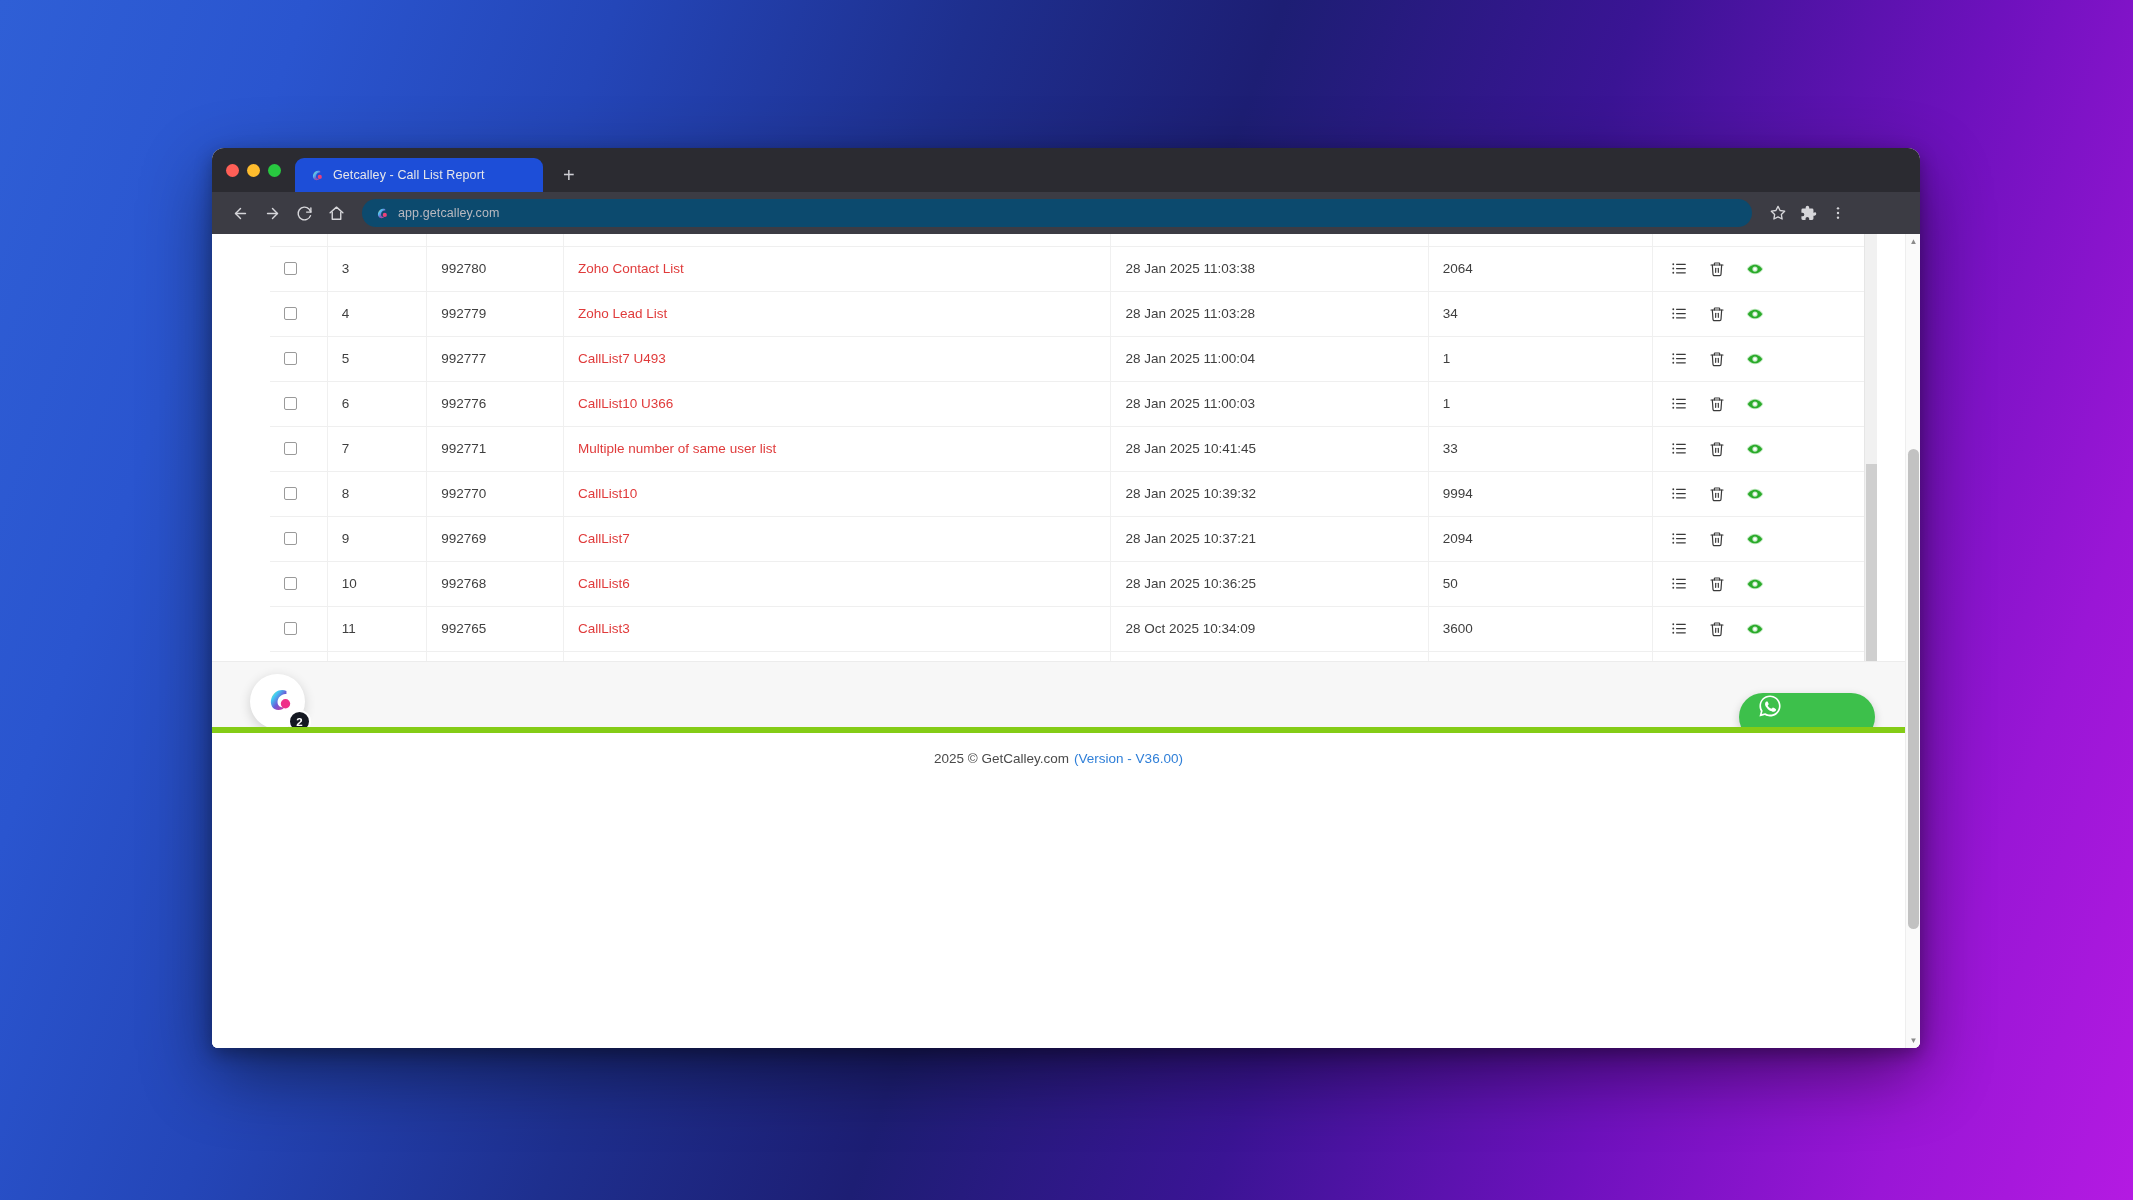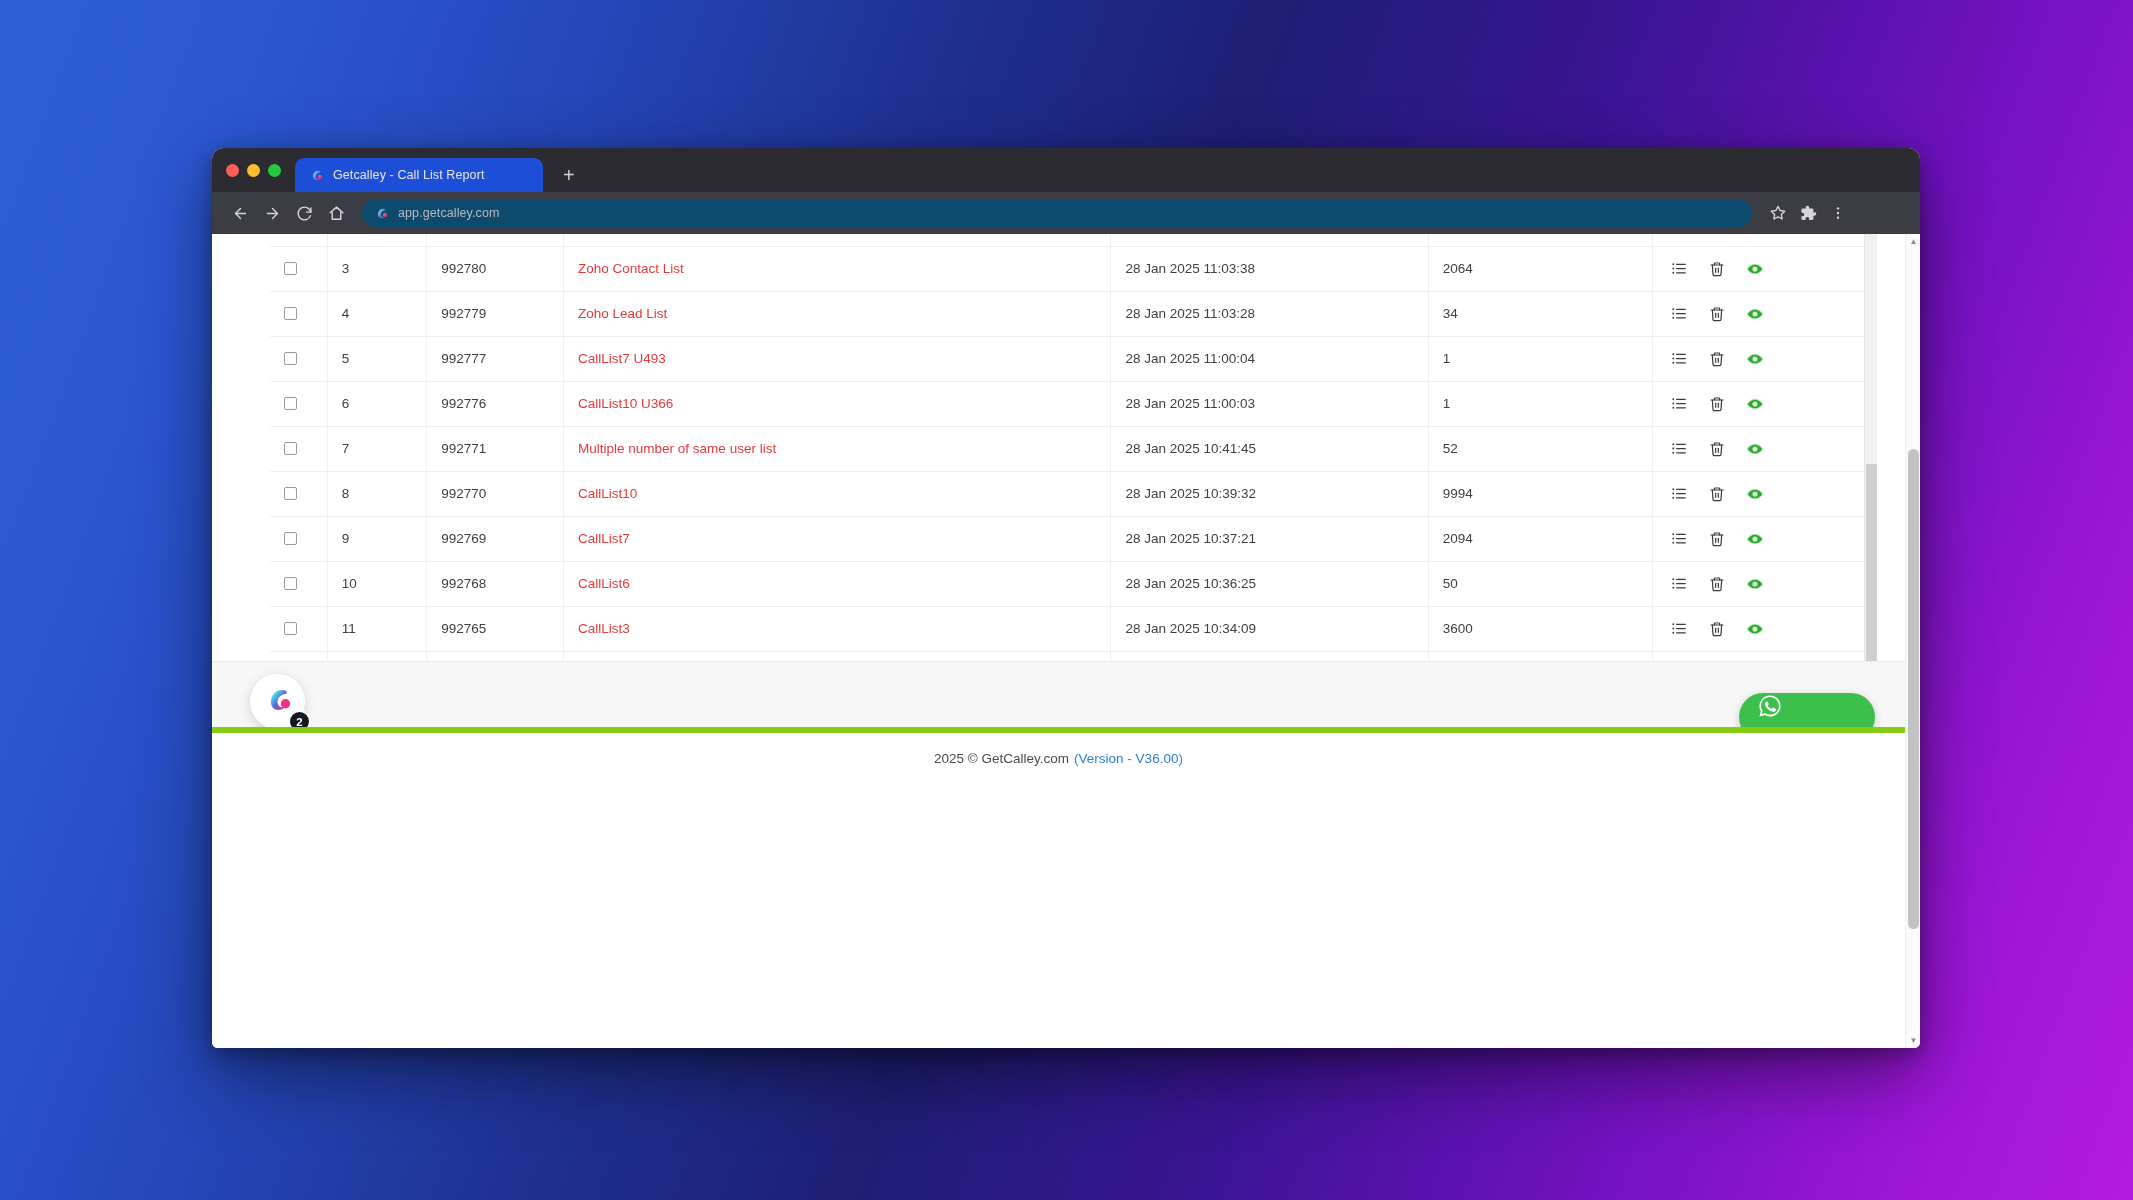--- a/index.html
+++ b/index.html
@@ -621,21 +621,21 @@
                     </td>
                   </tr>
                   <tr>
                     <td class="col-check">
                       <span class="chk"></span>
                     </td>
                     <td class="col-sno">7</td>
                     <td class="col-id">992771</td>
                     <td class="col-name"><span class="list-name">Multiple number of same user list</span></td>
                     <td class="col-date">28 Jan 2025 10:41:45</td>
-                    <td class="col-count">52</td>
+                    <td class="col-count">33</td>
                     <td class="col-action">
                       <div class="actions">
                         <span class="act-icon"><svg width="17" height="17" viewBox="0 0 24 24" fill="#3a3a3a">
                             <circle cx="3.2" cy="6" r="1.3"></circle>
                             <rect x="7" y="5.2" width="14" height="1.7" rx="0.8"></rect>
                             <circle cx="3.2" cy="12" r="1.3"></circle>
                             <rect x="7" y="11.2" width="14" height="1.7" rx="0.8"></rect>
                             <circle cx="3.2" cy="18" r="1.3"></circle>
                             <rect x="7" y="17.2" width="14" height="1.7" rx="0.8"></rect>
                           </svg></span>
@@ -756,21 +756,21 @@
                       </div>
                     </td>
                   </tr>
                   <tr>
                     <td class="col-check">
                       <span class="chk"></span>
                     </td>
                     <td class="col-sno">11</td>
                     <td class="col-id">992765</td>
                     <td class="col-name"><span class="list-name">CallList3</span></td>
-                    <td class="col-date">28 Jan 2025 10:34:09</td>
+                    <td class="col-date">28 Oct 2025 10:34:09</td>
                     <td class="col-count">3600</td>
                     <td class="col-action">
                       <div class="actions">
                         <span class="act-icon"><svg width="17" height="17" viewBox="0 0 24 24" fill="#3a3a3a">
                             <circle cx="3.2" cy="6" r="1.3"></circle>
                             <rect x="7" y="5.2" width="14" height="1.7" rx="0.8"></rect>
                             <circle cx="3.2" cy="12" r="1.3"></circle>
                             <rect x="7" y="11.2" width="14" height="1.7" rx="0.8"></rect>
                             <circle cx="3.2" cy="18" r="1.3"></circle>
                             <rect x="7" y="17.2" width="14" height="1.7" rx="0.8"></rect>

